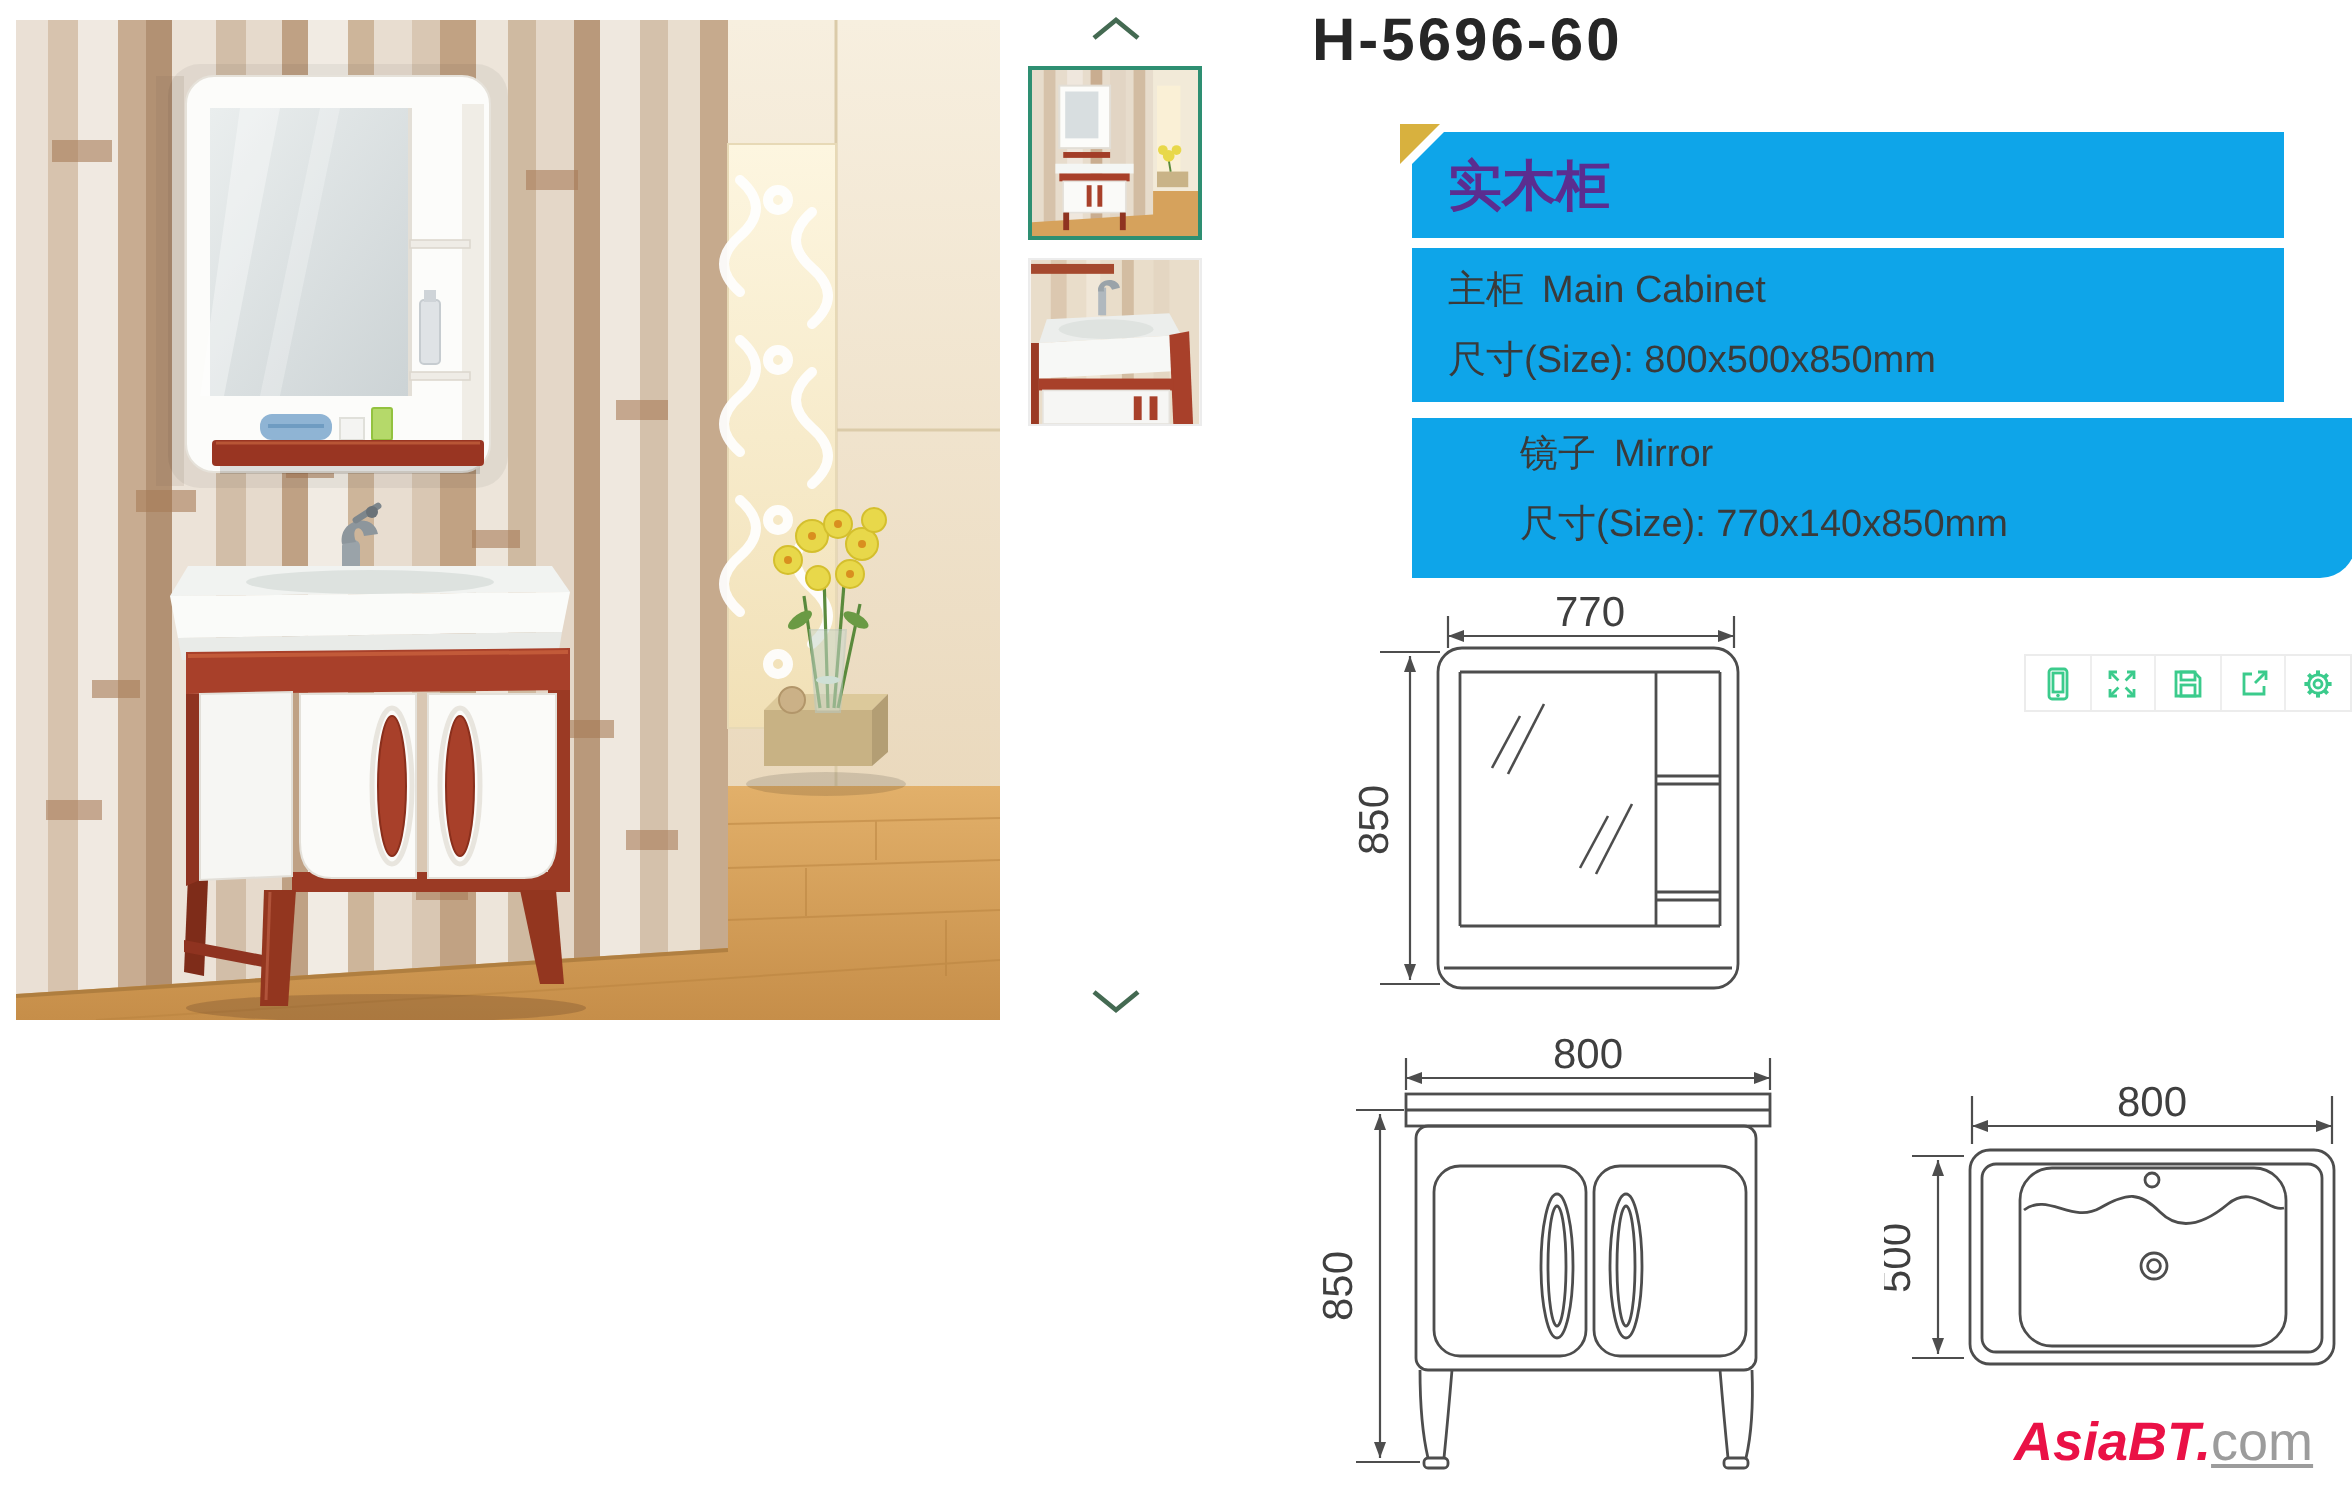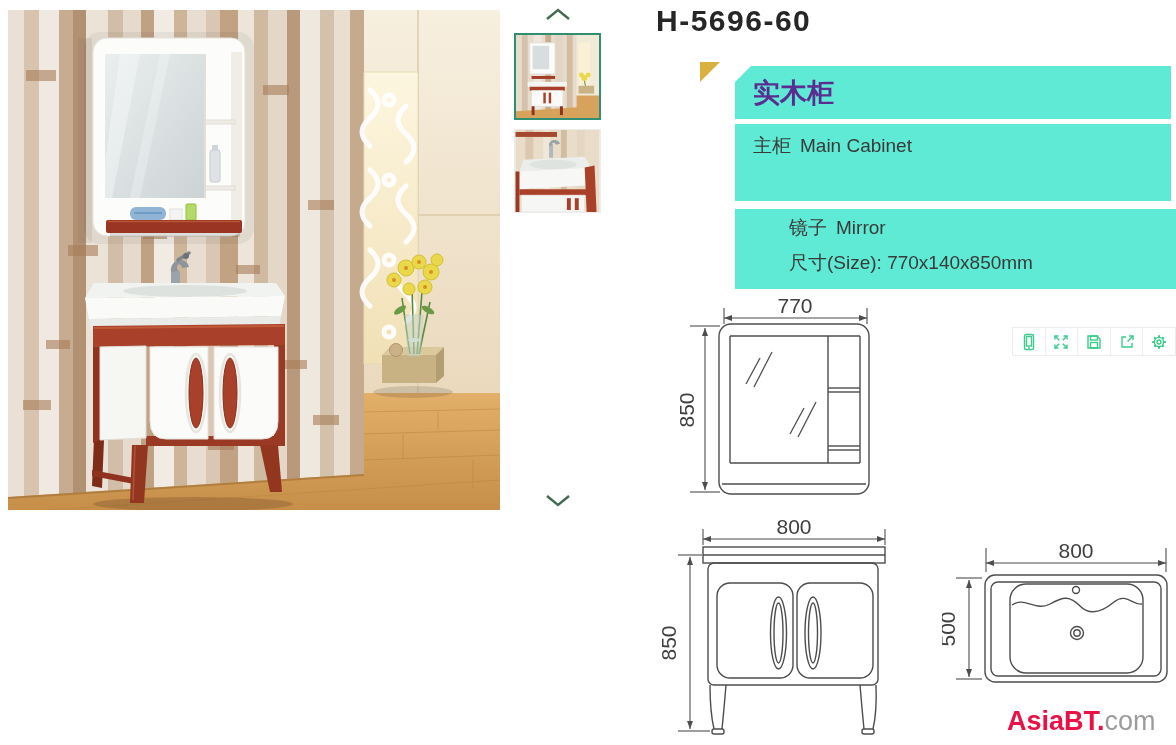--- a/index.html
+++ b/index.html
@@ -13,21 +13,21 @@
   .nav-up{top:2px;}
   .nav-down{top:489px;}
   .thumb{left:514px;width:87px;box-sizing:border-box;background:#f6f3ef;cursor:pointer;}
   .thumb1{top:33px;height:87px;border:2px solid #2e8f72;}
   .thumb2{top:129px;height:84px;border:1px solid #ececec;}
   .thumb svg{display:block;width:100%;height:100%;}
   
   .title{left:656px;top:4px;margin:0;font-size:30px;font-weight:bold;color:#262626;letter-spacing:1.5px;}
   
   .gold-corner{left:700px;top:62px;width:0;height:0;border-top:20px solid #d8b13e;border-right:20px solid transparent;}
-  .sec{left:706px;width:436px;background:#5eead4;color:#3a3a3a;margin-left:29px;}
+  .sec{left:706px;width:436px;background:#0ea5e9;color:#3a3a3a;}
   .sec-h{top:66px;height:53px;display:flex;align-items:center;padding-left:18px;box-sizing:border-box;
          clip-path:polygon(16px 0,100% 0,100% 100%,0 100%,0 16px);
          color:#5b2d90;font-size:27px;font-weight:bold;}
   .sec-h .en{margin-left:12px;}
   .sec-2{top:124px;height:77px;}
   .sec-3{top:209px;height:80px;border-bottom-right-radius:18px;padding-left:36px;}
   .spec-line{padding-left:18px;font-size:19px;line-height:35px;}
   .sec-2 .spec-line:first-child{padding-top:4px;}
   .sec-3 .spec-line:first-child{padding-top:1px;}
   .spec-line .en{margin-left:9px;}
@@ -36,22 +36,22 @@
   .d-mirror{left:672px;top:288px;}
   .d-cabinet{left:652px;top:517px;}
   .d-basin{left:942px;top:532px;}
   
   .toolbar{left:1012px;top:327px;width:164px;height:29px;background:#fff;border:1px solid #ececec;
            display:flex;box-sizing:border-box;}
   .tool-cell{flex:1;display:flex;align-items:center;justify-content:center;border-left:1px solid #eeeeee;cursor:pointer;}
   .tool-cell:first-child{border-left:none;}
   
   .watermark{left:1007px;top:706px;font-size:27px;cursor:pointer;}
-  .watermark .brand{color:#ea1146;font-weight:bold;}
-  .watermark .suffix{color:#9c9c9c;}
+  .watermark .brand{color:#ea1146;font-weight:bold;font-style:italic;}
+  .watermark .suffix{color:#9c9c9c;text-decoration:underline;}
 </style>
 </head>
 <body>
 
 <div class="stage">
 
   <figure class="abs main-photo" style="margin:0">
     <svg viewBox="0 0 492 500" width="492" height="500">
       <defs>
         <linearGradient id="wallG" x1="0" y1="0" x2="0" y2="1">
@@ -314,20 +314,21 @@
   <div class="abs gold-corner"></div>
 
   <div class="abs sec sec-h">
     <span class="cn">实木柜</span>
   </div>
 
   <div class="abs sec sec-2">
     <div class="spec-line">
       <span>主柜</span><span class="en">Main Cabinet</span>
     </div>
+    <div class="spec-line">尺寸(Size): 800x500x850mm</div>
   </div>
 
   <div class="abs sec sec-3">
     <div class="spec-line">
       <span>镜子</span><span class="en">Mirror</span>
     </div>
     <div class="spec-line">尺寸(Size): 770x140x850mm</div>
   </div>
 
   <svg class="abs drawing d-mirror" width="225" height="220" viewBox="0 0 225 220">

